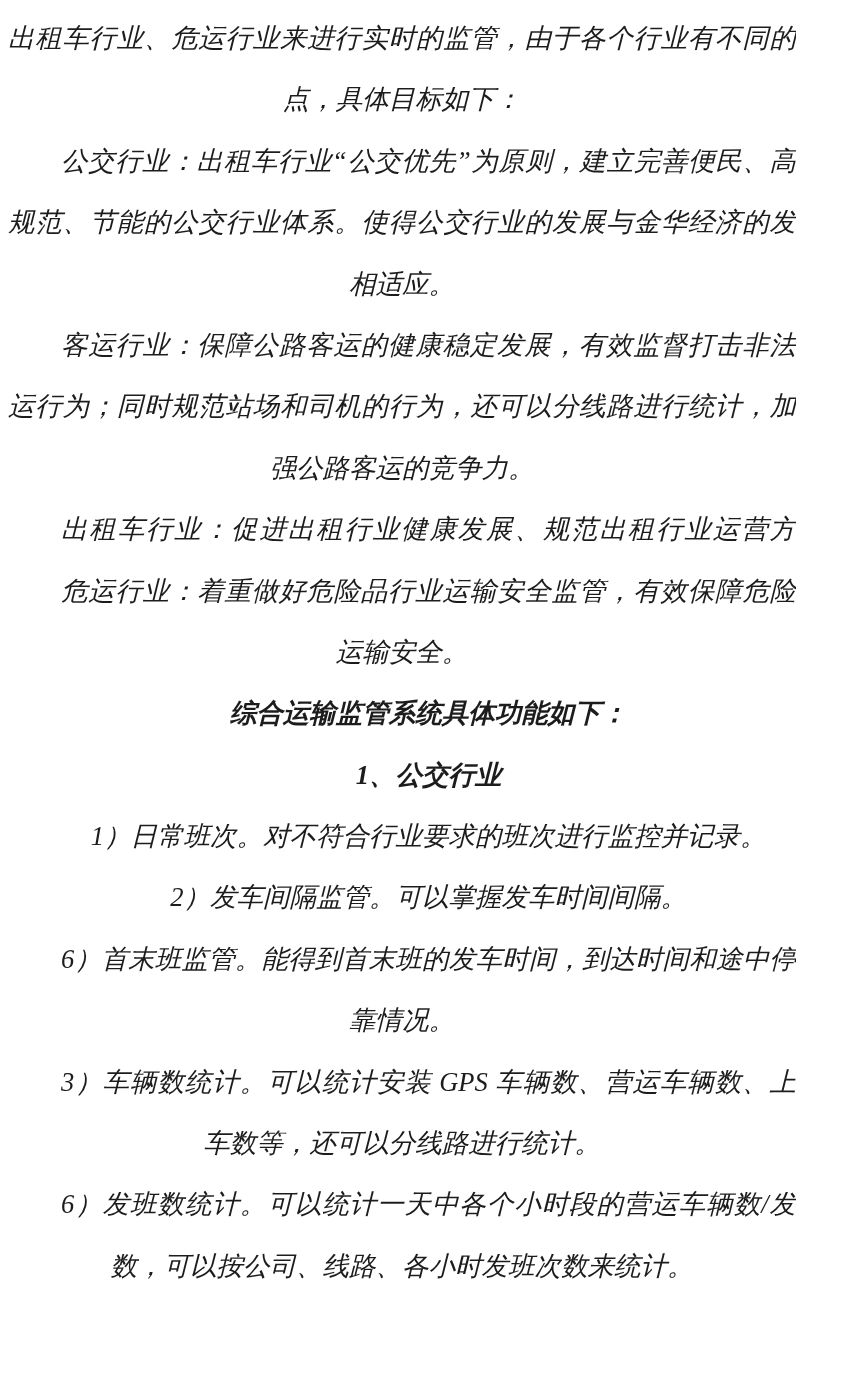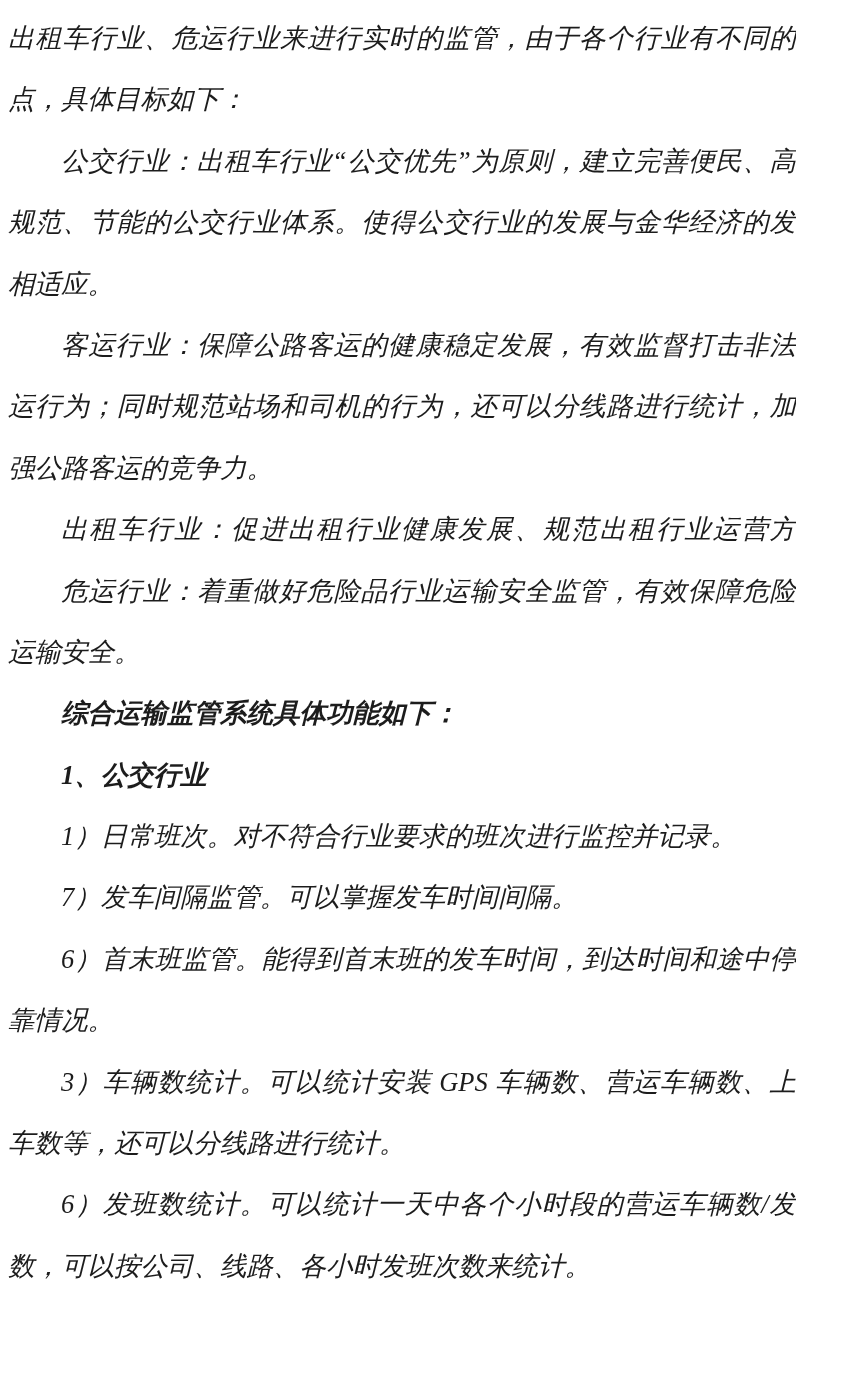--- a/index.html
+++ b/index.html
@@ -20,21 +20,21 @@
     overflow: hidden;
     font-style: italic;
   }
   .para {
     margin: 0;
     padding: 0;
   }
   .line {
     height: 61.4px;
     line-height: 61.4px;
-    text-align: left;
+    text-align: center;
     overflow: hidden;
   }
   
   .line.just {
     text-align: justify;
     text-align-last: justify;
     text-justify: inter-ideograph;
   }
   
   .line.indent {
@@ -72,21 +72,21 @@
     <div class="para">
       <div class="line indent bold">综合运输监管系统具体功能如下：</div>
     </div>
     <div class="para">
       <div class="line indent bold">1、公交行业</div>
     </div>
     <div class="para">
       <div class="line indent">1）日常班次。对不符合行业要求的班次进行监控并记录。</div>
     </div>
     <div class="para">
-      <div class="line indent">7）发车间隔监管。可以掌握发车时间间隔。</div>
+      <div class="line indent">2）发车间隔监管。可以掌握发车时间间隔。</div>
     </div>
     <div class="para">
       <div class="line just indent">6）首末班监管。能得到首末班的发车时间，到达时间和途中停</div>
       <div class="line">靠情况。</div>
     </div>
     <div class="para">
       <div class="line just indent">3）车辆数统计。可以统计安装 GPS 车辆数、营运车辆数、上线</div>
       <div class="line">车数等，还可以分线路进行统计。</div>
     </div>
     <div class="para">

